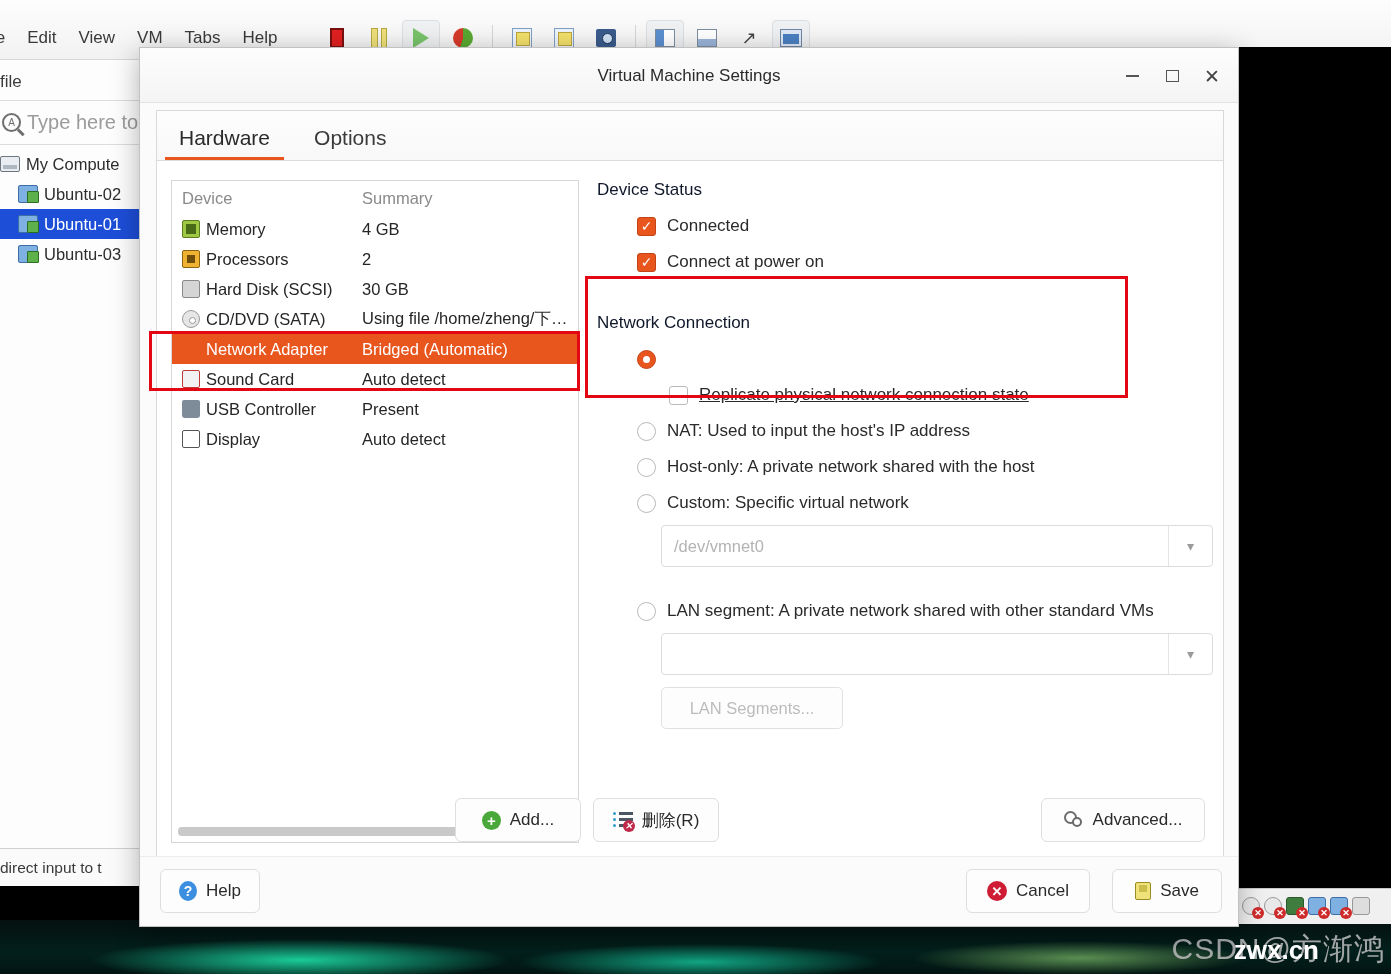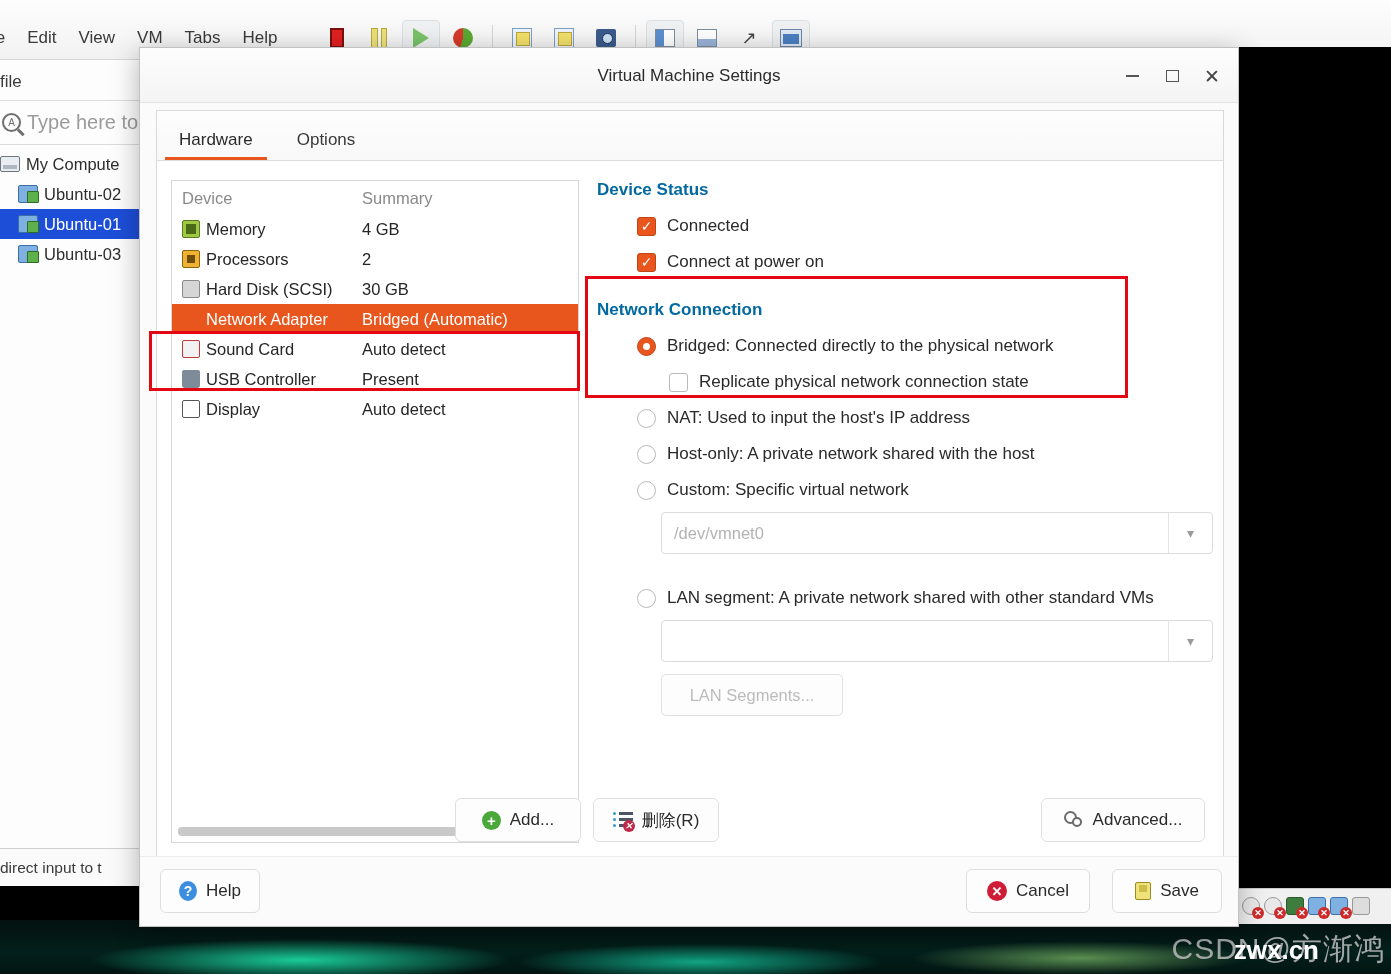--- a/index.html
+++ b/index.html
@@ -177,21 +177,21 @@
 
   .dlg-inner {
     position:absolute; left:16px; top:62px; width:1068px; height:747px;
     background:#fff; border:1px solid #d9d9d9;
   }
   .tabs {
     height: 50px; border-bottom: 1px solid #dcdcdc; display:flex; align-items:flex-end;
     background: linear-gradient(#fdfdfd,#f8f8f8);
   }
   .tab {
-    padding: 0 22px 12px 22px; font-size: 17px; color:#3a3a3a; position:relative;
+    padding: 0 22px 12px 22px; font-size: 21px; color:#3a3a3a; position:relative;
     line-height: 1;
   }
   .tab.active { color:#2a2a2a; }
   .tab.active:after {
     content:""; position:absolute; left:8px; right:8px; bottom:0; height:3px; background:#e8551d;
   }
 
   .dlg-body { position:absolute; left:0; top:51px; right:0; bottom:0; }
 
   
@@ -228,24 +228,24 @@
     position:absolute; left:6px; right:6px; bottom:6px; height:9px; background:#f2f2f2; border-radius:4px;
   }
   .dev-scroll-thumb {
     position:absolute; left:0; top:0; width:78%; height:9px; background:#c9c9c9; border-radius:4px;
   }
 
   
   .settings {
     position:absolute; left:440px; top:8px; right:18px; bottom:0;
   }
-  .sect-title { font-size:17px; font-weight:bold; color:#0369a1; margin: 10px 0 8px 0; }
+  .sect-title { font-size:17px; font-weight:normal; color:#0f172a; margin: 10px 0 8px 0; }
   .opt-row { display:flex; align-items:center; gap:11px; height:36px; font-size:17px; color:#2a2a2a; }
   .opt-row.indent { padding-left: 40px; }
-  .opt-row.indent2 { padding-left: 72px; }
+  .opt-row.indent2 { padding-left: 72px; text-decoration: underline; }
 
   .cb {
     width: 19px; height: 19px; border-radius:3px; flex:0 0 auto;
     background:#e8551d; border:1px solid #c24315;
     display:flex; align-items:center; justify-content:center;
     color:#fff; font-size:14px; line-height:1;
   }
   .cb.empty { background:#fff; border:1.5px solid #b9b9b9; }
   .rb {
     width: 19px; height:19px; border-radius:50%; flex:0 0 auto;
@@ -504,20 +504,27 @@
               </div>
             <div class="dev-sum">2</div>
           </div>
           <div class="dev-row">
             <div class="dev-name">
                 <span class="dev-ic ic-hdd"></span>
                 <span>Hard Disk (SCSI)</span>
               </div>
             <div class="dev-sum">30 GB</div>
           </div>
+          <div class="dev-row">
+            <div class="dev-name">
+                <span class="dev-ic ic-cd"></span>
+                <span>CD/DVD (SATA)</span>
+              </div>
+            <div class="dev-sum">Using file /home/zheng/下…</div>
+          </div>
           <div class="dev-row selected">
             <div class="dev-name">
                 <span class="dev-ic ic-net"></span>
                 <span>Network Adapter</span>
               </div>
             <div class="dev-sum">Bridged (Automatic)</div>
           </div>
           <div class="dev-row">
             <div class="dev-name">
                 <span class="dev-ic ic-snd"></span>
@@ -551,25 +558,24 @@
 
           <div class="opt-row indent">
             <span class="cb">✓</span>
             <span>Connected</span>
           </div>
           <div class="opt-row indent">
             <span class="cb">✓</span>
             <span>Connect at power on</span>
           </div>
 
-          <div class="sect-title" style="margin-top:20px">Network Connection</div>
+          <div class="sect-title" style="margin-top:33px">Network Connection</div>
 
           <div class="opt-row indent">
             <span class="rb checked"></span>
-            <span>Bridged: Connected directly to the physical network</span>
           </div>
           <div class="opt-row indent2">
             <span class="cb empty"></span>
             <span>Replicate physical network connection state</span>
           </div>
           <div class="opt-row indent">
             <span class="rb"></span>
             <span>NAT: Used to input the host's IP address</span>
           </div>
           <div class="opt-row indent">

